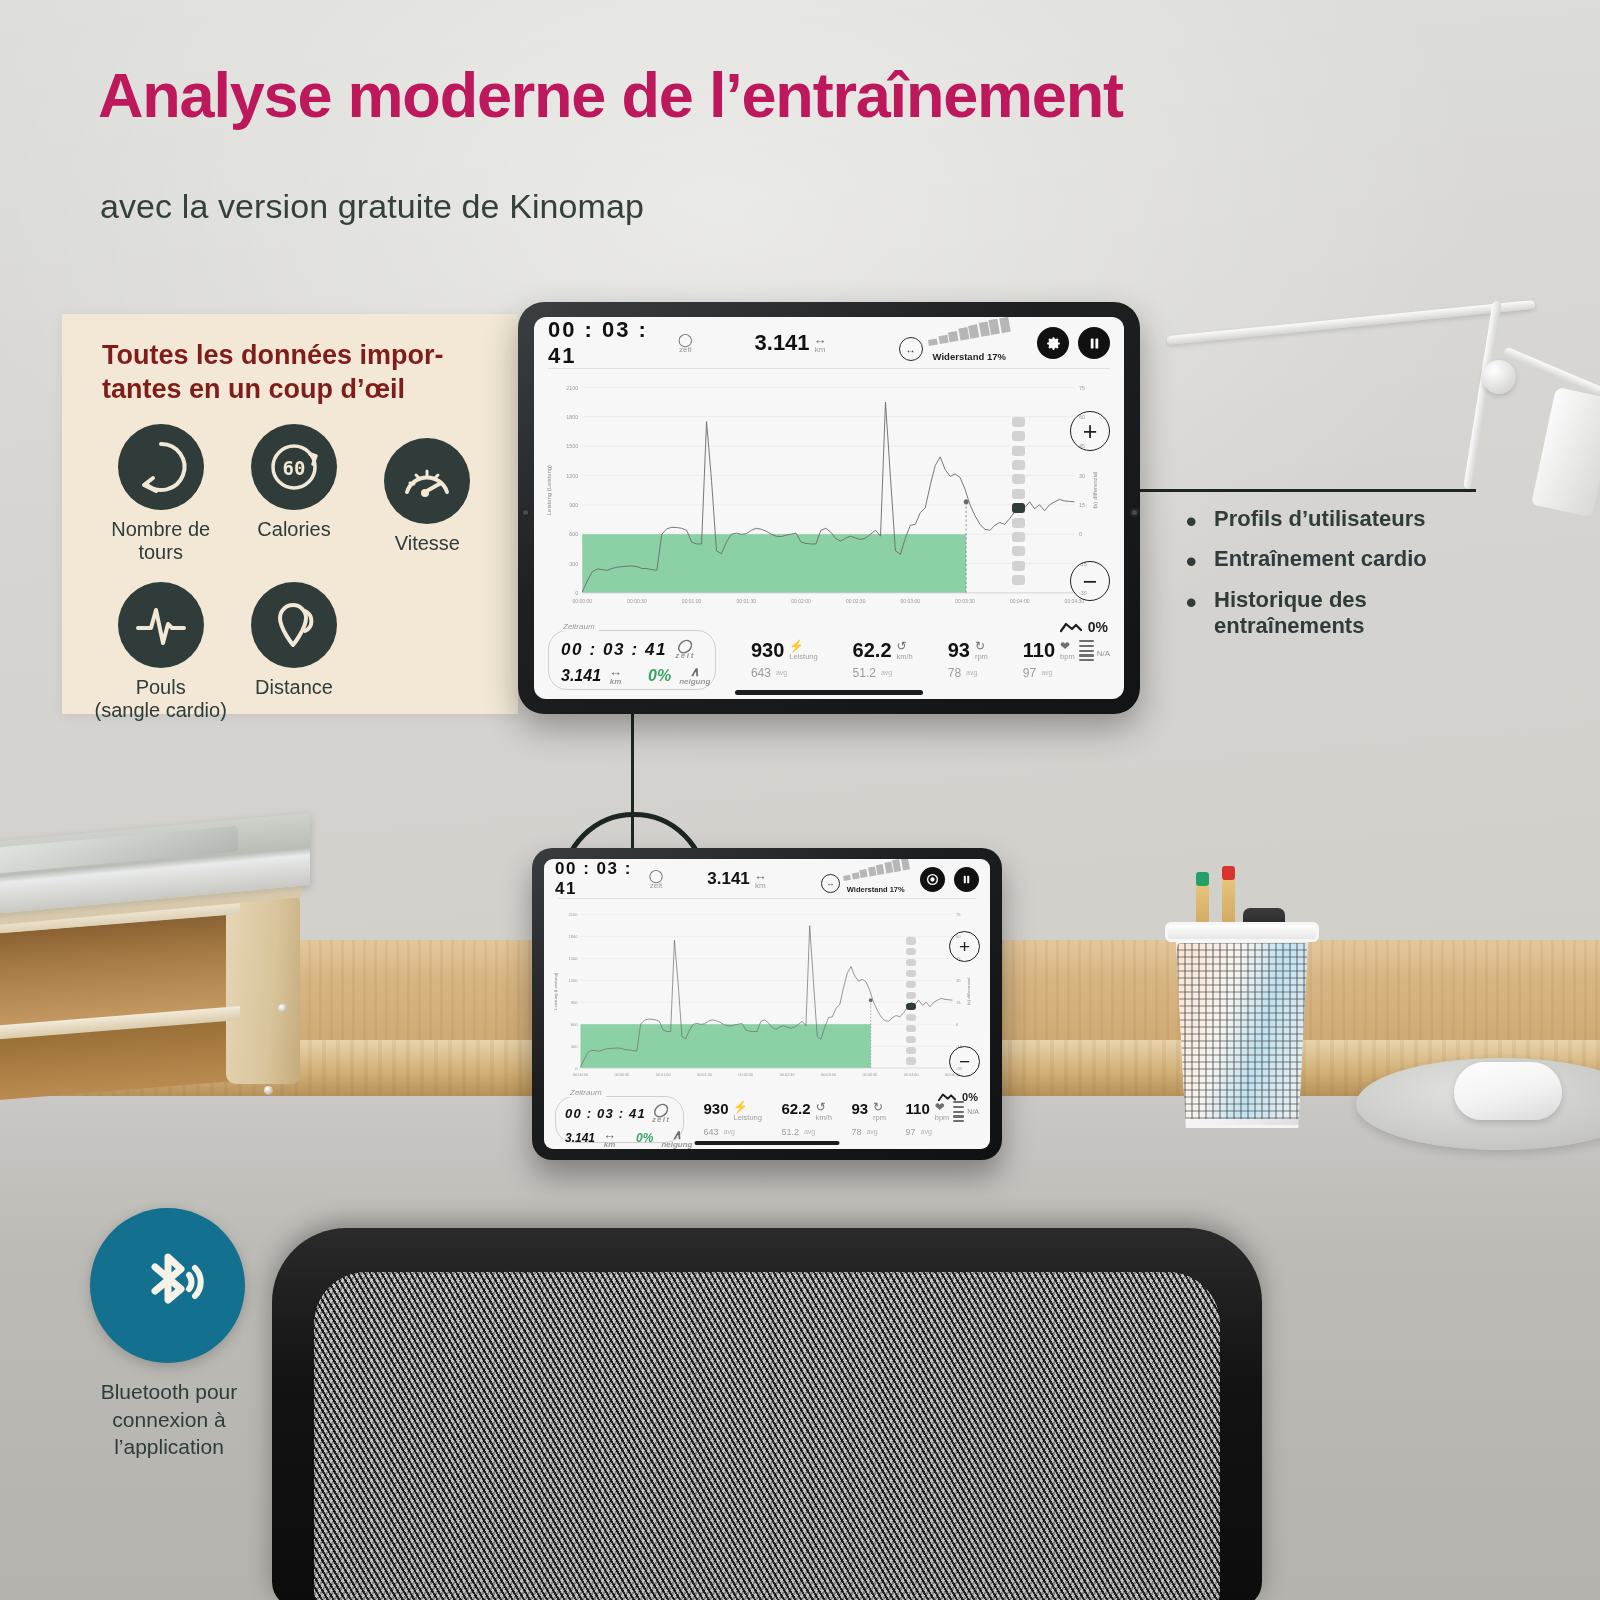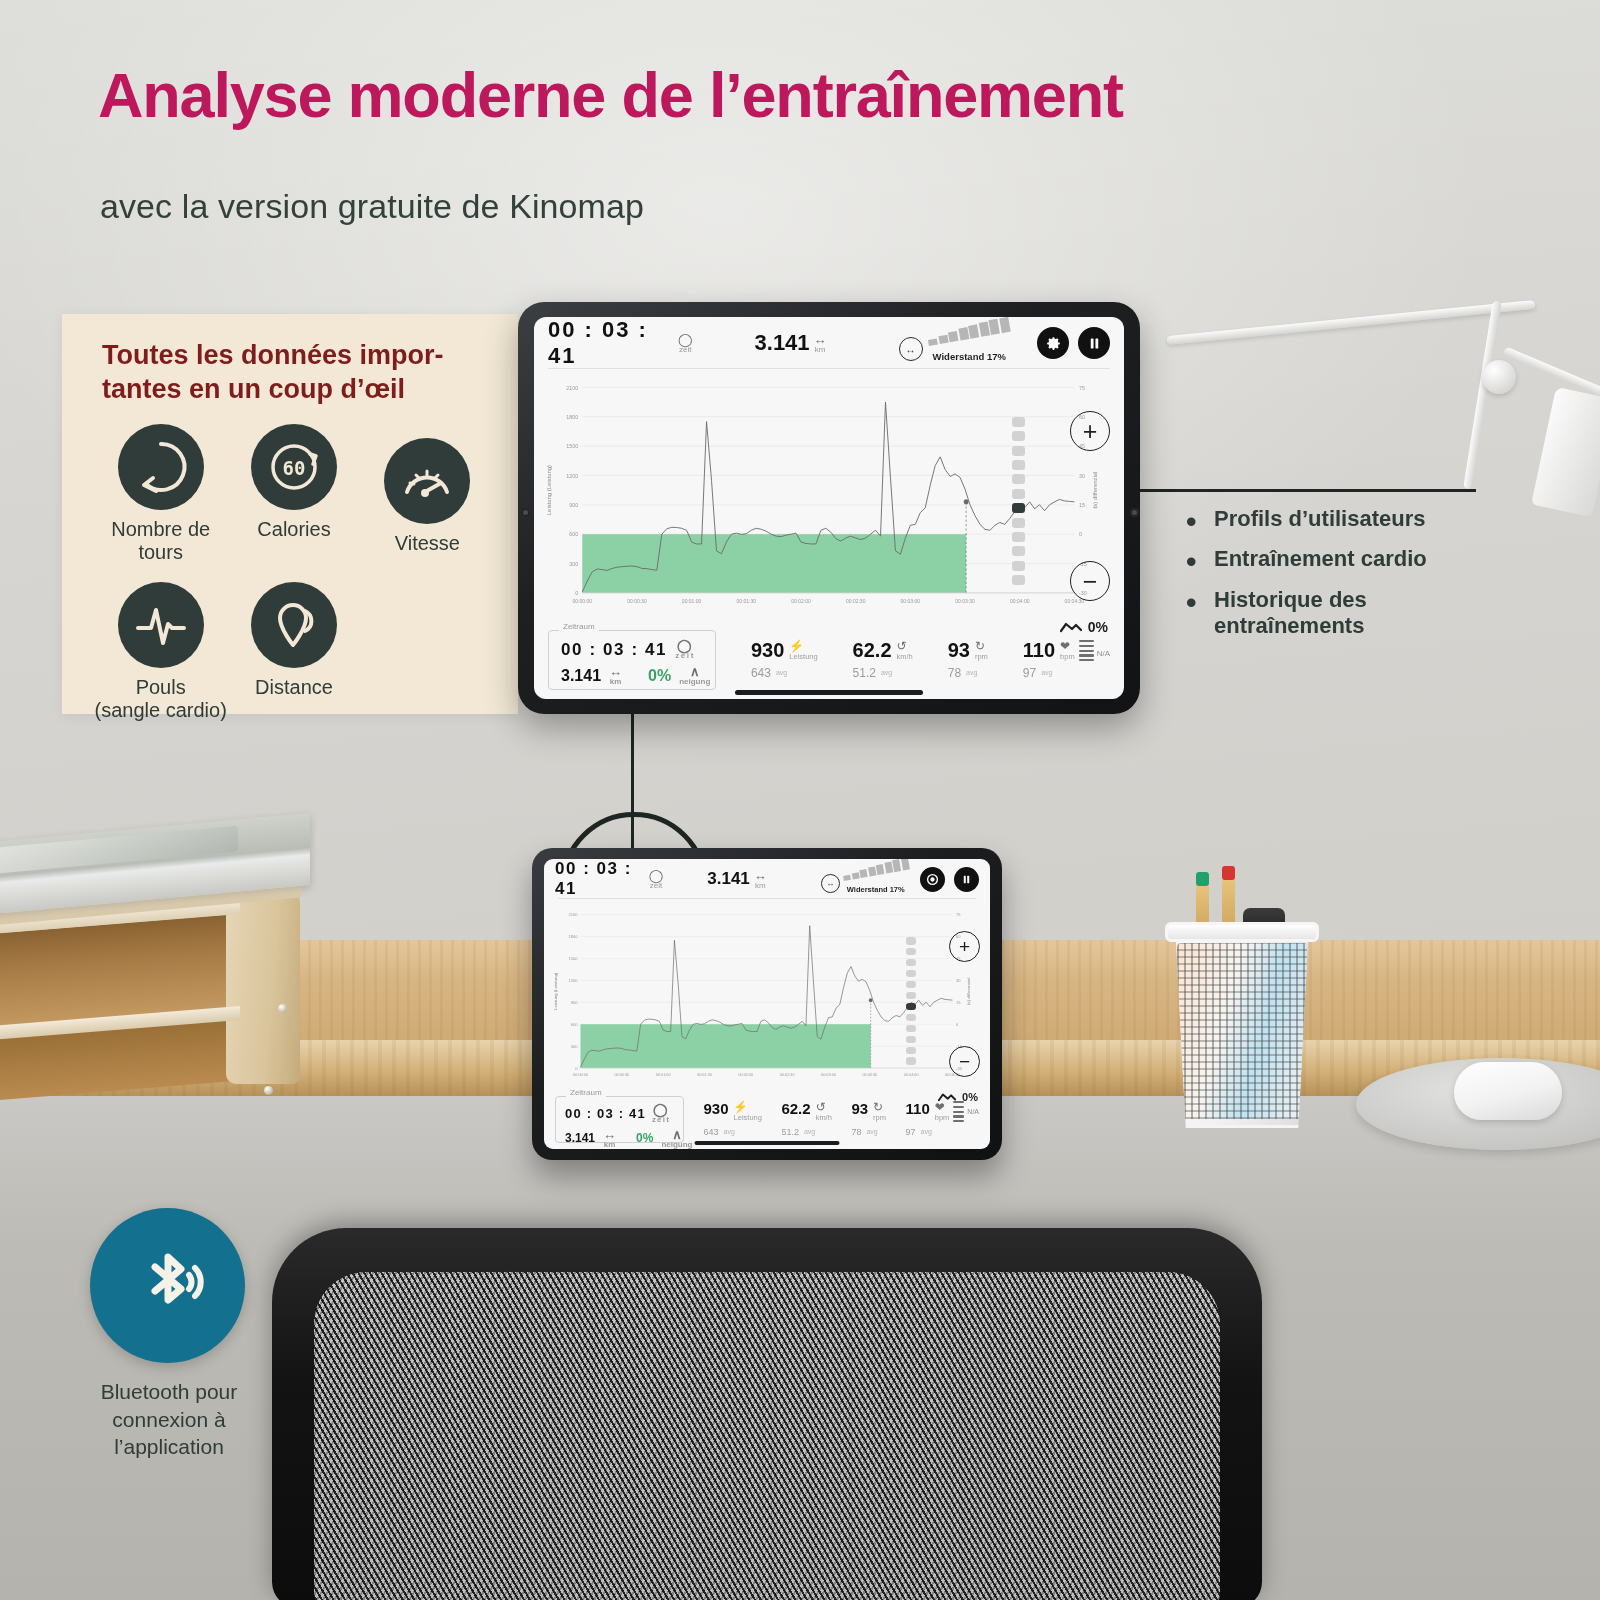--- a/index.html
+++ b/index.html
@@ -282,22 +282,22 @@
     display:flex; flex-direction:column; justify-content:space-between; }
   .seg-slider i { display:block; height:10px; border-radius:3px; background:#d2d2d2; }
   .ctrl-btn { position:absolute; right:4px; width:40px; height:40px; border-radius:50%;
     border:1.8px solid #1f1f1f; display:flex; align-items:center; justify-content:center;
     font-size:25px; color:#1f1f1f; line-height:1; background:transparent; }
   .grade-row { position:absolute; right:6px; bottom:-34px; display:flex; align-items:center; gap:6px; }
   .grade-val { font-size:14px; font-weight:700; color:#1f1f1f; }
 
   
   .stats { position:relative; height:78px; display:flex; align-items:center; padding:0 14px; }
-  .zeitraum-box { position:relative; width:168px; height:60px; border:1.4px solid #cfcfcf; border-radius:4px;
-    padding:8px 10px 6px 12px; }
+  .zeitraum-box { position:relative; width:168px; height:60px; border:1.4px solid #cfcfcf; border-radius:19px;
+    padding:8px 10px 6px 12px;font-style:italic; }
   .zeitraum-cap { position:absolute; left:10px; top:-9px; background:#f7f7f7; padding:0 4px;
     font-size:8px; color:#999; }
   .zb-r1 { font-size:17px; font-weight:700; color:#111; letter-spacing:1.6px; display:flex; align-items:center; }
   .zb-r2 { margin-top:5px; display:flex; align-items:center; gap:4px; font-size:16px; font-weight:700; color:#111; }
   .zb-grade { color:#3aa364; font-size:16px; font-weight:700; margin-left:22px; }
   .stat { display:flex; flex-direction:column; align-items:flex-start; }
   .stat-main { display:flex; align-items:flex-start; gap:5px; }
   .stat-val { font-size:20px; font-weight:700; color:#111; line-height:1; }
   .stat-unit { font-size:7.5px; color:#a0a0a0; line-height:1.05; }
   .stat-unit .gly { font-size:12px; display:block; color:#6f6f6f; }

